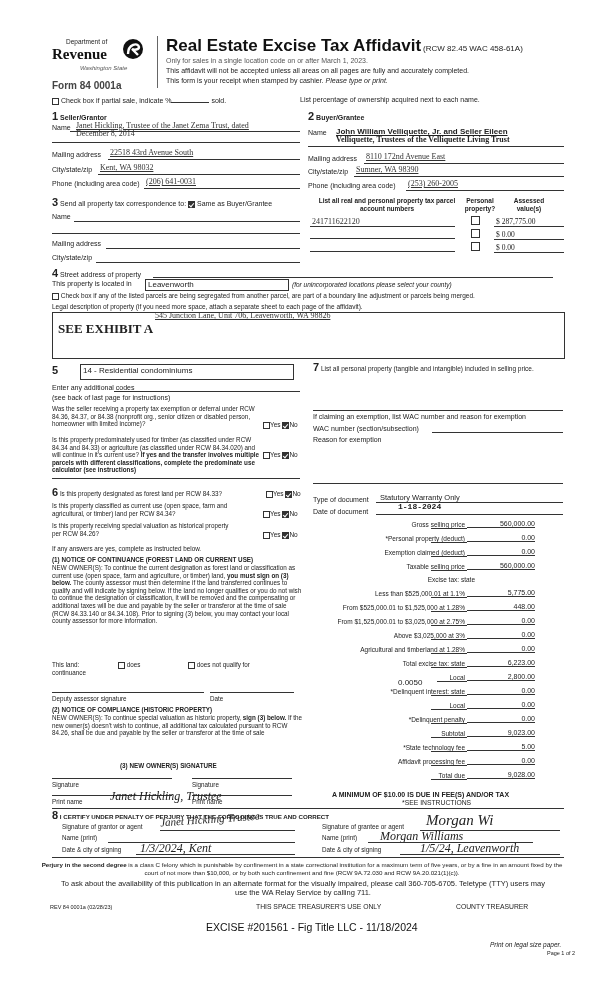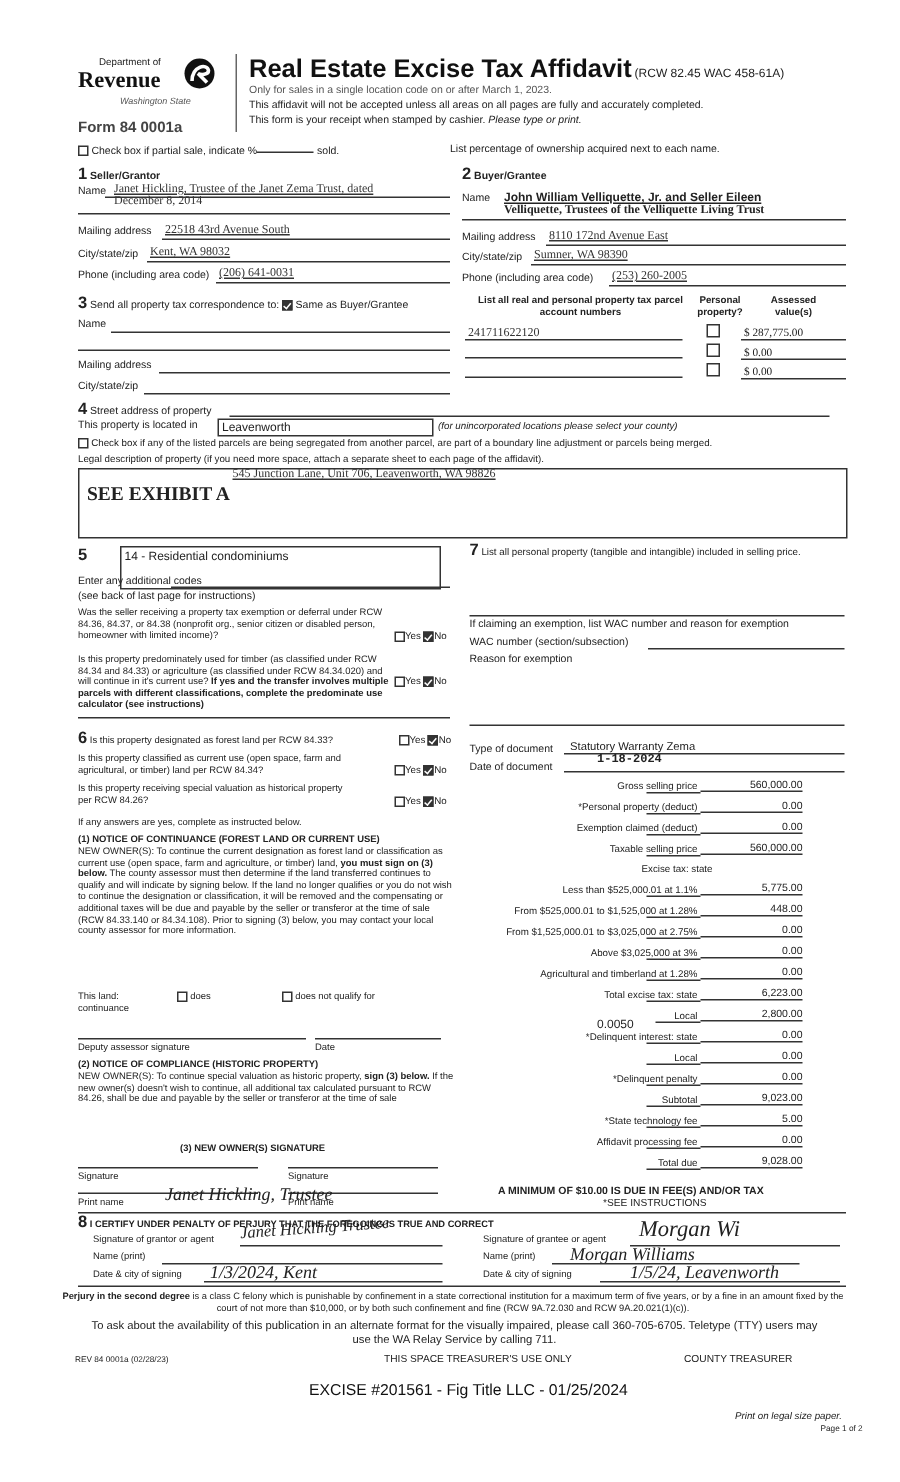--- a/index.html
+++ b/index.html
@@ -131,21 +131,21 @@
 <div class="abs" style="left:52px;top:292px;white-space:nowrap;font-size:6.5px;">
   <span class="cb"></span>
   <span>Check box if any of the listed parcels are being segregated from another parcel, are part of a boundary line adjustment or parcels being merged.</span>
 </div>
 <div class="abs" style="left:52px;top:303px;font-size:6.5px;">Legal description of property (if you need more space, attach a separate sheet to each page of the affidavit).</div>
 <div class="abs" style="left:52px;top:312px;width:513px;height:47px;border:1px solid #333;box-sizing:border-box;">
   <div class="abs ser b" style="left:5px;top:8px;font-size:13px;">SEE EXHIBIT A</div>
 </div>
 
 <div class="abs num" style="left:52px;top:364px;">5</div>
-<div class="abs" style="left:80px;top:364px;width:214px;height:29px;border:1px solid #333;font-size:8px;padding-left:2px;line-height:12px;box-sizing:border-box;">14 - Residential condominiums</div>
+<div class="abs" style="left:80px;top:364px;width:214px;height:16px;border:1px solid #333;font-size:8px;padding-left:2px;line-height:12px;box-sizing:border-box;">14 - Residential condominiums</div>
 <div class="abs" style="left:52px;top:384px;">Enter any additional codes</div>
 <div class="line" style="left:114px;top:391px;width:186px;"></div>
 <div class="abs" style="left:52px;top:394px;">(see back of last page for instructions)</div>
 <div class="abs small" style="left:52px;top:405px;width:212px;">Was the seller receiving a property tax exemption or deferral under RCW 84.36, 84.37, or 84.38 (nonprofit org., senior citizen or disabled person, homeowner with limited income)?</div>
 <div class="abs" style="left:263px;top:421px;white-space:nowrap;font-size:6.5px;">
   <span class="cb"></span><span>Yes</span>
   <span class="cb checked"></span><span>No</span>
 </div>
 <div class="abs small" style="left:52px;top:436px;width:208px;">
   <span>Is this property predominately used for timber (as classified under RCW 84.34 and 84.33) or agriculture (as classified under RCW 84.34.020) and will continue in it's current use?</span> <b>If yes and the transfer involves multiple parcels with different classifications, complete the predominate use calculator (see instructions)</b>
@@ -209,21 +209,21 @@
 <div class="line" style="left:52px;top:778px;width:120px;"></div>
 <div class="line" style="left:192px;top:778px;width:100px;"></div>
 <div class="abs small" style="left:52px;top:781px;">Signature</div>
 <div class="abs small" style="left:192px;top:781px;">Signature</div>
 <div class="line" style="left:52px;top:795px;width:120px;"></div>
 <div class="line" style="left:192px;top:795px;width:100px;"></div>
 <div class="abs small" style="left:52px;top:798px;">Print name</div>
 <div class="abs small" style="left:192px;top:798px;">Print name</div>
 
 <div class="abs" style="left:313px;top:496px;">Type of document</div>
-<div class="abs" style="left:380px;top:493px;font-size:7.5px;">Statutory Warranty Zema</div>
+<div class="abs" style="left:380px;top:493px;font-size:7.5px;">Statutory Warranty Only</div>
 <div class="line" style="left:376px;top:502px;width:187px;"></div>
 <div class="abs" style="left:313px;top:508px;">Date of document</div>
 <div class="abs b" style="left:398px;top:502px;font-size:8px;font-family:'Liberation Mono', monospace;">1-18-2024</div>
 <div class="line" style="left:376px;top:514px;width:187px;"></div>
 
 <div id="tax-table">
     <div class="taxrow" style="top: 520px;">
       <span class="lbl">Gross selling price</span>
       <span style="position: absolute; right: 68px; top: 8px; width: 36px; border-bottom: 1px solid rgb(51, 51, 51);"></span>
       <span class="val">560,000.00</span>
@@ -346,15 +346,15 @@
 <div class="line" style="left:400px;top:854px;width:160px;"></div>
 <div class="line" style="left:52px;top:857px;width:512px;"></div>
 
 <div class="abs" style="left:38px;top:861px;width:528px;font-size:6.2px;line-height:7.5px;text-align:center;">
   <b>Perjury in the second degree</b> <span>is a class C felony which is punishable by confinement in a state correctional institution for a maximum term of five years, or by a fine in an amount fixed by the court of not more than $10,000, or by both such confinement and fine (RCW 9A.72.030 and RCW 9A.20.021(1)(c)).</span>
 </div>
 <div class="abs" style="left:58px;top:880px;width:490px;font-size:7.5px;line-height:8.5px;text-align:center;">To ask about the availability of this publication in an alternate format for the visually impaired, please call 360-705-6705. Teletype (TTY) users may use the WA Relay Service by calling 711.</div>
 <div class="abs" style="left:50px;top:904px;font-size:5.5px;">REV 84 0001a  (02/28/23)</div>
 <div class="abs" style="left:256px;top:903px;font-size:6.8px;">THIS SPACE TREASURER'S USE ONLY</div>
 <div class="abs" style="left:456px;top:903px;font-size:6.8px;">COUNTY TREASURER</div>
-<div class="abs" style="left:206px;top:921px;font-size:10.5px;color:#111;">EXCISE #201561 - Fig Title LLC - 01/25/2024</div>
+<div class="abs" style="left:206px;top:921px;font-size:10.5px;color:#111;">EXCISE #201561 - Fig Title LLC - 11/18/2024</div>
 <div class="abs" style="left:490px;top:941px;font-size:6.5px;font-style:italic;">Print on legal size paper.</div>
 <div class="abs" style="left:547px;top:950px;font-size:5.5px;">Page 1 of 2</div>
 
 </body></html>

